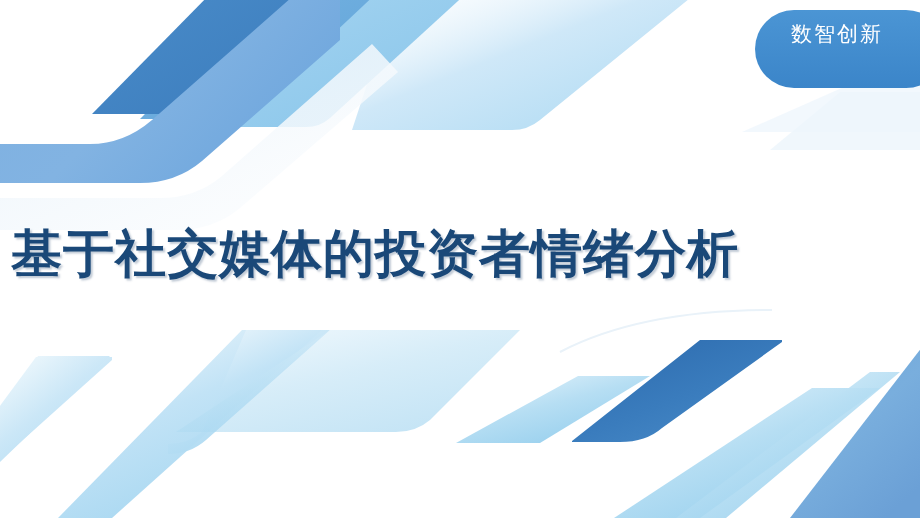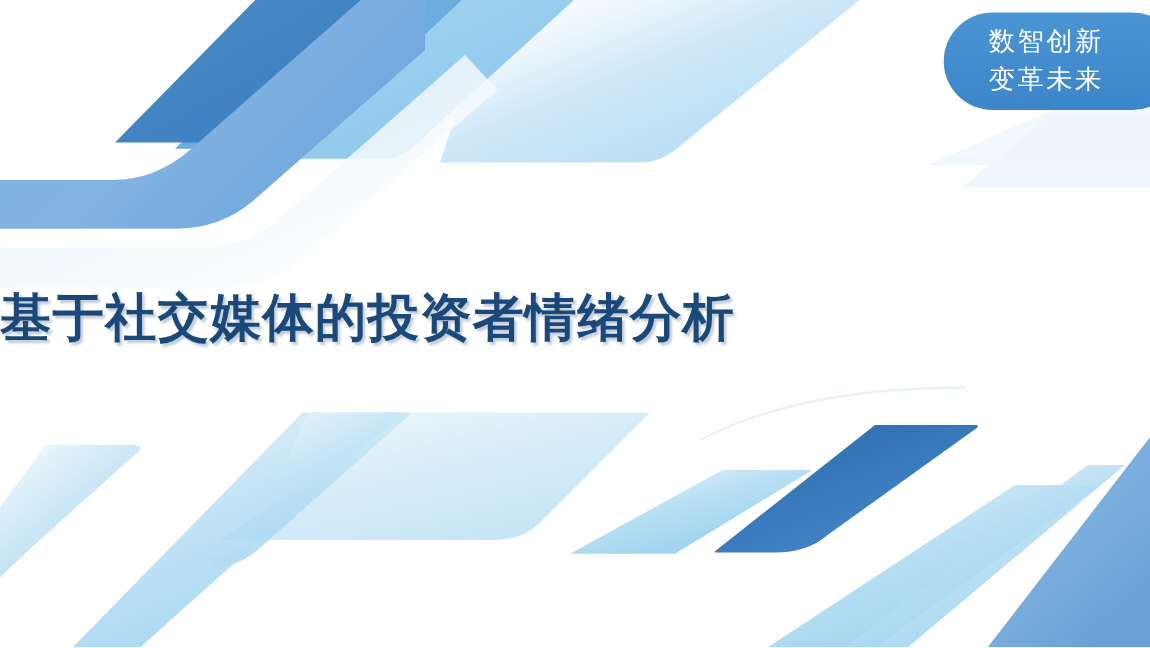--- a/index.html
+++ b/index.html
@@ -45,21 +45,22 @@
     letter-spacing: 2px;
     white-space: nowrap;
     font-weight: 400;
     color: #ffffff;
   }
   #title {
     position: absolute;
     left: 0;
     top: 228px;
     width: 750px;
-    font-size: 41px;
+    text-align: center;
+    font-size: 51px;
     line-height: 52px;
     font-weight: bold;
     letter-spacing: 1px;
     color: #1a4878;
     text-shadow: 2px 2px 2px rgba(120,140,165,0.45);
     white-space: nowrap;
   }
 </style>
 </head>
 <body>
@@ -190,18 +191,17 @@
 
     <path fill="url(#gRightLight)" opacity="0.9" d="M 870 372 L 900 372 L 726 518 L 676 518 Z"></path>
 
     <path fill="#eef6fc" opacity="0.9" d="M 840 92 L 920 92 L 920 150 L 770 150 Z"></path>
     <path fill="#eef6fc" d="M 905 60 L 920 60 L 920 132 L 742 132 Z" opacity="0.75"></path>
 
   </svg>
 
   <div id="badge">
     <div class="badge-line">数智创新</div>
-    <div class="badge-line">变革未来</div>
   </div>
 
   <div id="title">基于社交媒体的投资者情绪分析</div>
 
 </div>
 
 </body></html>

